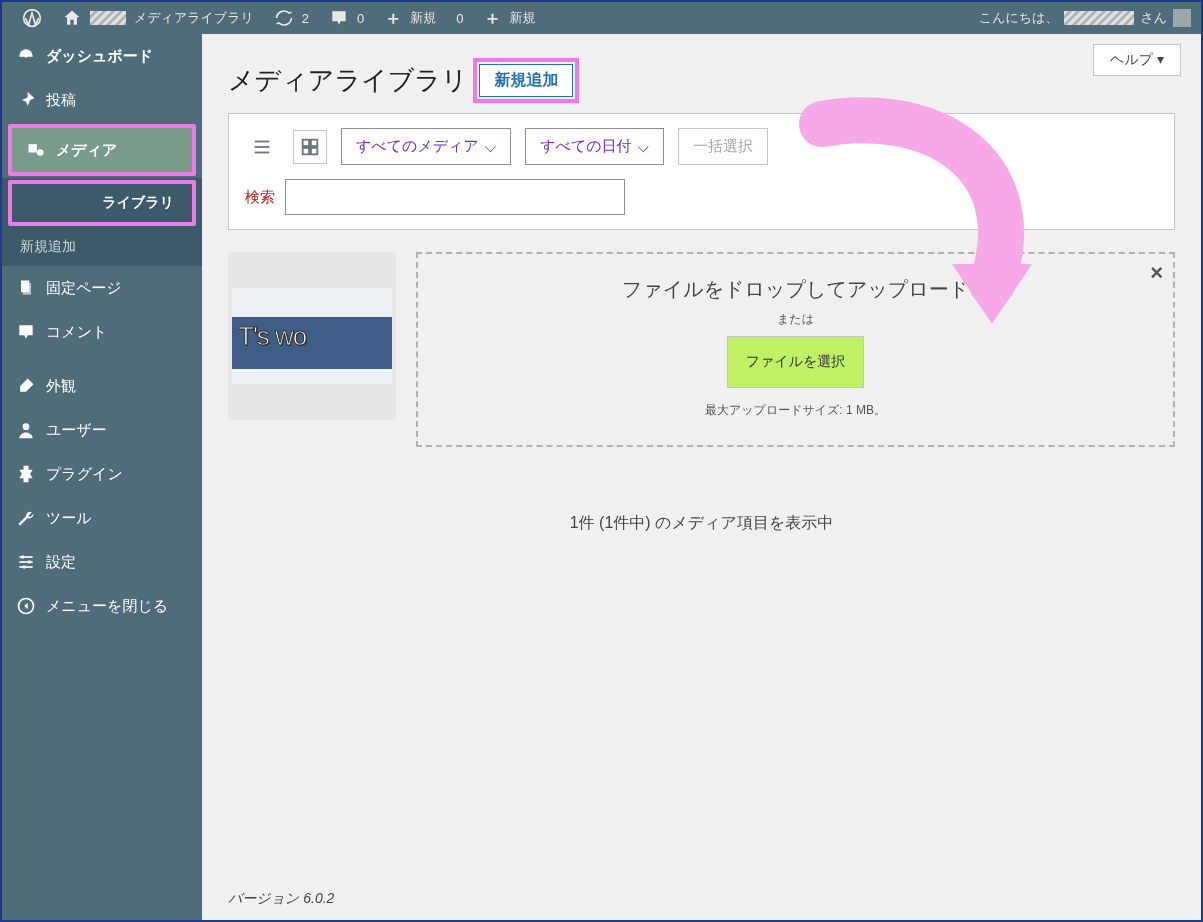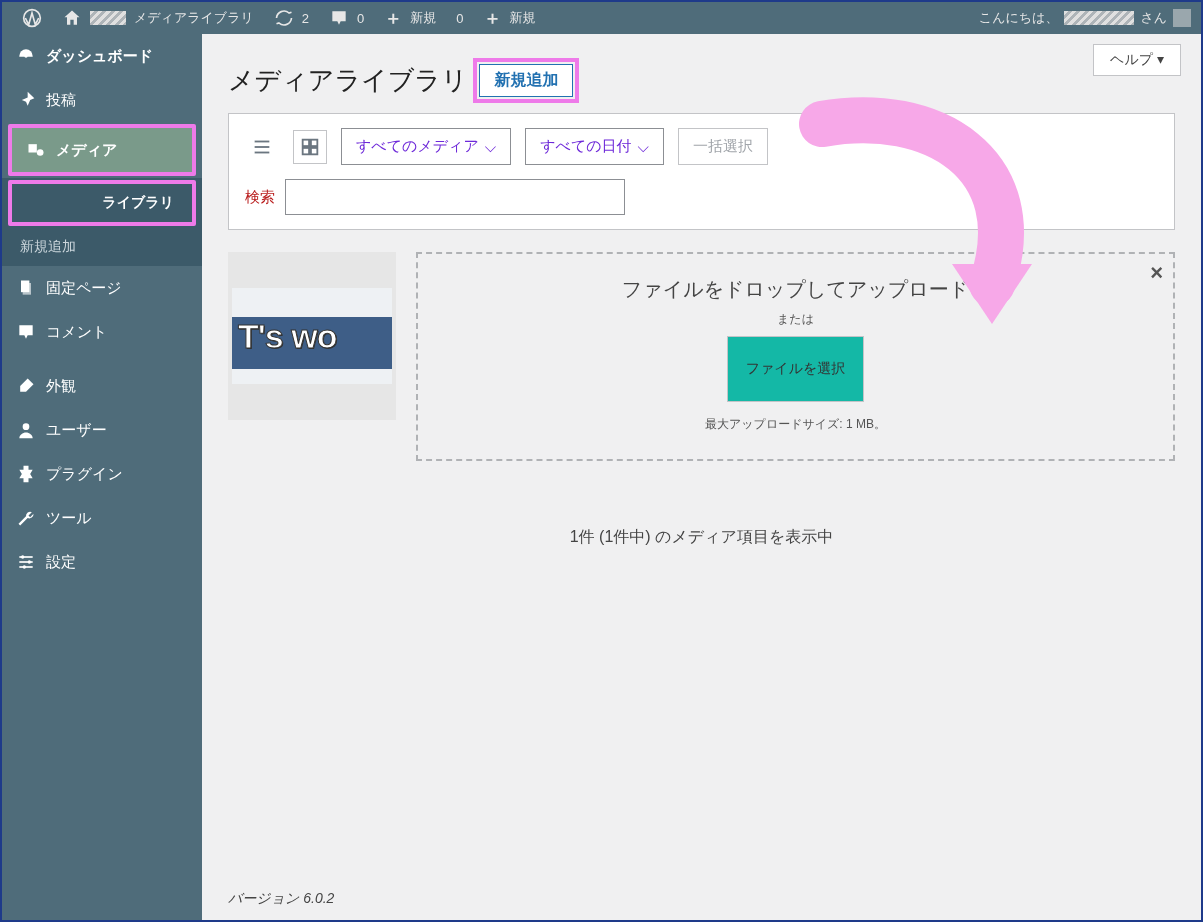--- a/index.html
+++ b/index.html
@@ -48,26 +48,26 @@
   .viewbtn.active{border:1px solid var(--border);}
   .sel-box{border:1px solid #8c8f94;background:#fff;padding:8px 14px;font-size:15px;color:#6d28d9;display:flex;align-items:center;gap:6px;cursor:pointer;}
   .bulk{border:1px solid var(--border);color:#a1a5aa;padding:8px 14px;font-size:15px;}
   .searchrow{display:flex;align-items:center;gap:10px;}
   .searchrow label{font-size:15px;color:#b91c1c;}
   .searchrow input{width:340px;height:36px;border:1px solid #8c8f94;padding:4px 8px;font-size:15px;}
   
   .mediarow{display:flex;gap:20px;padding:22px 26px 0;align-items:flex-start;}
   .thumb{width:168px;height:168px;background:#e6e6e6;display:flex;align-items:center;justify-content:center;cursor:pointer;overflow:hidden;position:relative;}
   .thumb .img{width:160px;height:96px;background:linear-gradient(#eef1f4 0 30%, #3e5e87 30% 84%, #eef1f4 84%);position:relative;display:flex;align-items:center;padding-left:6px;}
-  .thumb .img span{font-family:Arial Black,Arial,sans-serif;font-weight:700;font-size:34px;color:#fff;text-shadow:1px 1px 0 #333; -webkit-text-stroke:1px #333; letter-spacing:-1px;}
+  .thumb .img span{font-family:Arial Black,Arial,sans-serif;font-weight:400;font-size:26px;color:#fff;text-shadow:1px 1px 0 #333; -webkit-text-stroke:1px #333; letter-spacing:-1px;}
   .drop{flex:1;border:2px dashed #b0b2b5;padding:22px 10px 26px;position:relative;display:flex;flex-direction:column;align-items:center;gap:8px;}
   .drop .close{position:absolute;top:6px;right:10px;font-size:22px;color:#555;cursor:pointer;font-weight:700;}
   .drop .h{font-size:20px;color:#444;}
   .drop .or{font-size:12px;color:#555;}
-  .drop button{border:1px solid var(--border);background:#14b8a6;padding:23px 18px;font-size:14px;cursor:pointer;color:#333;}
+  .drop button{border:1px solid var(--border);background:#bef264;padding:16px 18px;font-size:14px;cursor:pointer;color:#333;}
   .drop .note{font-size:12px;color:#555;margin-top:6px;}
   .count{text-align:center;font-size:16px;color:#444;margin-top:66px;}
   
   .footer{position:absolute;bottom:0;left:0;right:0;padding:12px 26px;display:flex;justify-content:space-between;font-size:14px;color:#444;}
   .footer a{color:var(--accent);text-decoration:underline;}
   .footer .ver{font-style:italic;margin-top:20px;}
   
   .arrow-wrap{position:absolute;left:590px;top:60px;width:320px;height:240px;pointer-events:none;}
   .arrow-wrap svg{width:100%;height:100%;}
   
@@ -197,20 +197,27 @@
     <div class="item">
       <svg class="ico" viewBox="0 0 24 24" fill="currentColor">
           <rect x="4" y="5" width="16" height="2"></rect>
           <rect x="4" y="11" width="16" height="2"></rect>
           <rect x="4" y="17" width="16" height="2"></rect>
           <circle cx="8" cy="6" r="2"></circle>
           <circle cx="16" cy="12" r="2"></circle>
           <circle cx="10" cy="18" r="2"></circle>
         </svg>
       <span>設定</span>
+    </div>
+    <div class="item">
+      <svg class="ico" viewBox="0 0 24 24" fill="currentColor">
+          <circle cx="12" cy="12" r="9" fill="none" stroke="currentColor" stroke-width="2"></circle>
+          <path d="M14 8l-4 4 4 4"></path>
+        </svg>
+      <span>メニューを閉じる</span>
     </div>
   </div>
 
   <div class="main">
     <div class="help">ヘルプ ▾</div>
 
     <div class="title-row">
       <h1>メディアライブラリ</h1>
       <span class="addnew">
         <button>新規追加</button>

